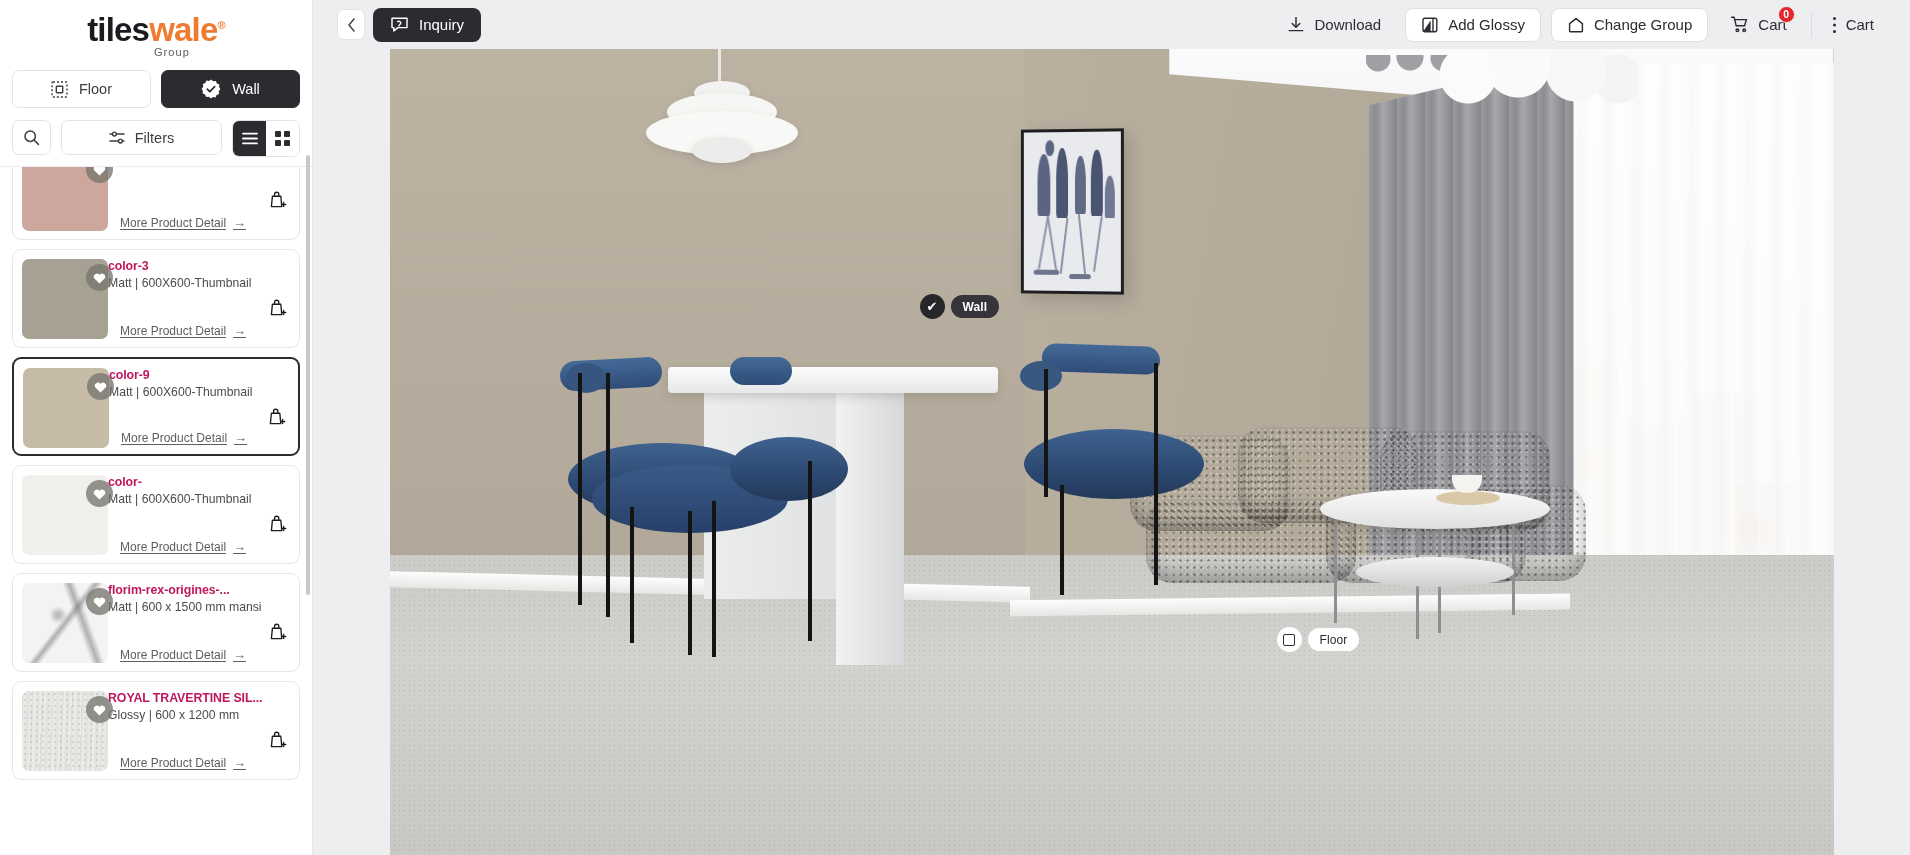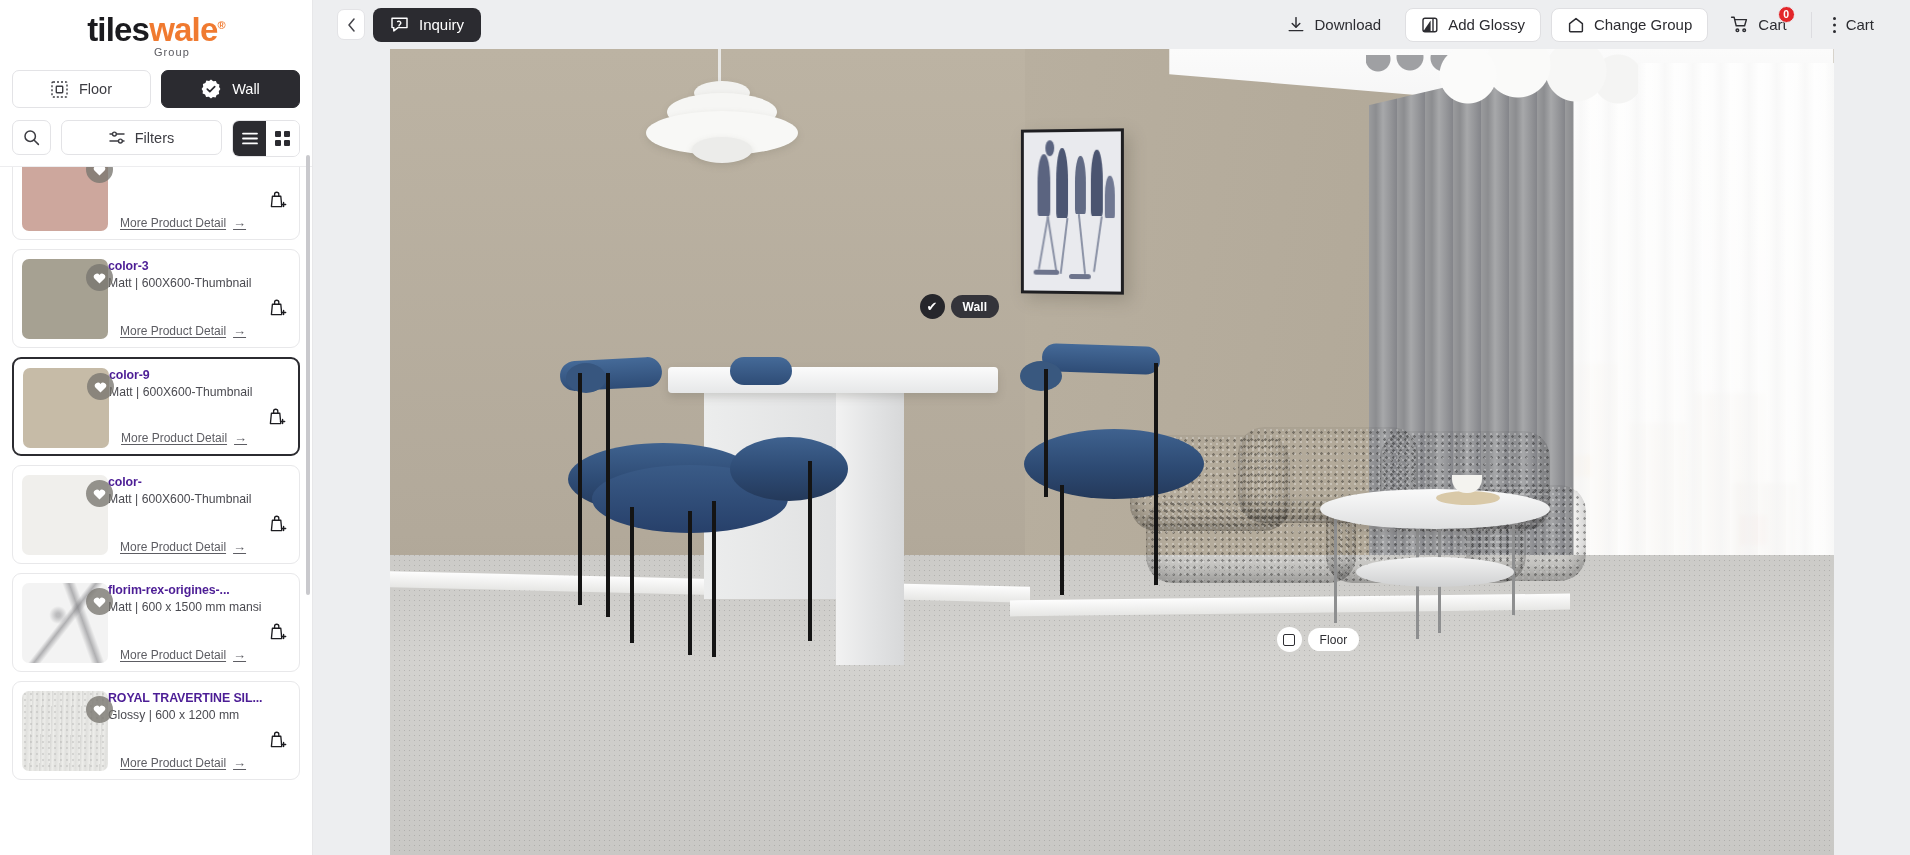--- a/index.html
+++ b/index.html
@@ -105,21 +105,21 @@
   }
   .fav {
     position: absolute; right: -5px; top: 5px;
     width: 27px; height: 27px; border-radius: 50%;
     background: rgba(120,118,112,0.78);
     display: flex; align-items: center; justify-content: center;
     cursor: pointer; z-index: 3;
   }
   .pbody { flex: 1 1 auto; position: relative; min-width: 0; }
   .ptitle {
-    font-size: 12.4px; font-weight: 700; color: #4c1d95;
+    font-size: 12.4px; font-weight: 700; color: #be185d;
     white-space: nowrap; overflow: hidden; text-overflow: ellipsis;
     letter-spacing: -0.1px;
   }
   .pmeta {
     font-size: 12.2px; color: #4b4b51; margin-top: 3px;
     white-space: nowrap; overflow: hidden;
   }
   .pbag { position: absolute; right: 2px; top: 39px; cursor: pointer; }
   .pmore {
     position: absolute; left: 12px; bottom: 0px;

